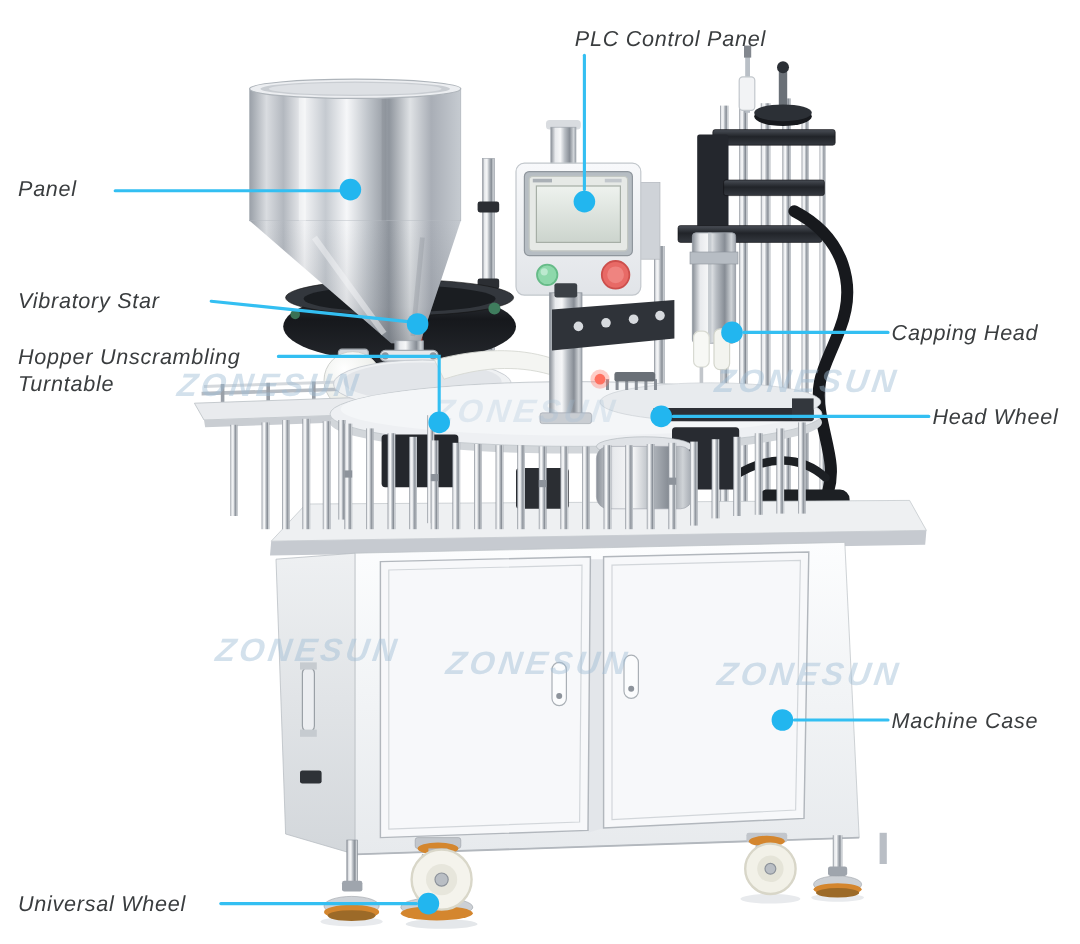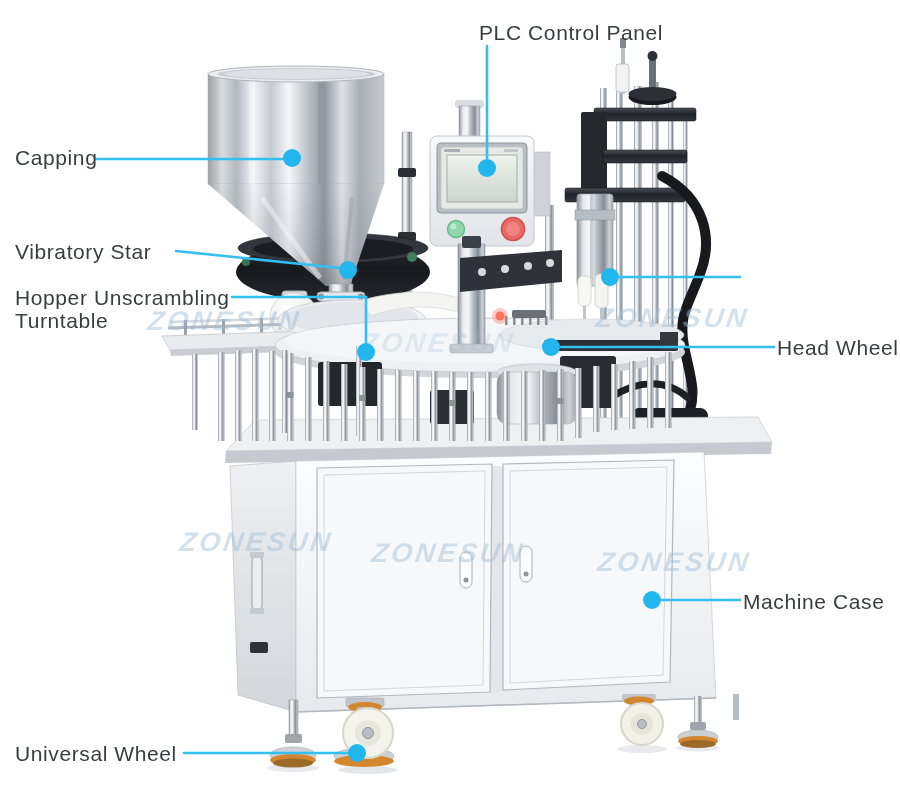--- a/index.html
+++ b/index.html
@@ -2,22 +2,22 @@
 <html style="--annotation-line: #33bff2; --annotation-dot: #22b6ef; --label-text: #3a3d3f; --watermark: #9fbdd6; --button-green: #8ed8ab; --button-red: #e86a66; --wheel-accent-orange: #d4862e;"><head>
 <meta charset="utf-8">
 <style>
   html,body{margin:0;padding:0;background:#ffffff;}
   .stage{position:relative;width:900px;height:787px;background:#fff;overflow:hidden;
          font-family:"Liberation Sans","DejaVu Sans",sans-serif;}
   .machine-svg,.leader-svg{position:absolute;left:0;top:0;width:900px;height:787px;}
   .leader-svg{pointer-events:none;}
   .leader-line{fill:none;stroke:var(--annotation-line,#33bff2);stroke-width:2.6;stroke-linecap:round;}
   .callout-dot{fill:var(--annotation-dot,#22b6ef);}
-  .part-label{position:absolute;color:var(--label-text,#3a3d3f);font-size:21px;line-height:23px;
-              font-weight:500;letter-spacing:0.6px;white-space:nowrap;}
+  .part-label{position:absolute;color:var(--label-text,#3a3d3f);font-size:18px;line-height:23px;
+              font-weight:500;letter-spacing:0.6px;white-space:nowrap;font-style:italic;}
   .part-label.wrap{white-space:normal;width:244px;}
   .watermark{position:absolute;color:var(--watermark,#9fbdd6);opacity:.45;font-size:27px;font-weight:bold;
              font-style:italic;letter-spacing:3px;transform:skewX(-8deg);white-space:nowrap;}
   .watermark.faint{opacity:.25;}
   .btn-green{fill:var(--button-green,#8ed8ab);}
   .btn-red{fill:var(--button-red,#e86a66);}
   .accent-orange{fill:var(--wheel-accent-orange,#d4862e);}
 </style>
 </head>
 <body>
@@ -339,20 +339,21 @@
     <circle class="callout-dot" cx="610" cy="277" r="9"></circle>
     <polyline class="leader-line" points="561,347 774,347"></polyline>
     <circle class="callout-dot" cx="551" cy="347" r="9"></circle>
     <polyline class="leader-line" points="662,600 740,600"></polyline>
     <circle class="callout-dot" cx="652" cy="600" r="9"></circle>
     <polyline class="leader-line" points="184,753 347,753"></polyline>
     <circle class="callout-dot" cx="357" cy="753" r="9"></circle>
   </svg>
 
   <div class="part-label" style="left:479px;top:21px">PLC Control Panel</div>
-  <div class="part-label" style="left:15px;top:146px">Capping</div>
+  <div class="part-label" style="left:15px;top:146px">Panel</div>
   <div class="part-label" style="left:15px;top:240px">Vibratory Star</div>
   <div class="part-label wrap" style="left:15px;top:286px">Hopper Unscrambling Turntable</div>
+  <div class="part-label" style="left:743px;top:266px">Capping Head</div>
   <div class="part-label" style="left:777px;top:336px">Head Wheel</div>
   <div class="part-label" style="left:743px;top:590px">Machine Case</div>
   <div class="part-label" style="left:15px;top:742px">Universal Wheel</div>
 
 </div>
 
 </body></html>

